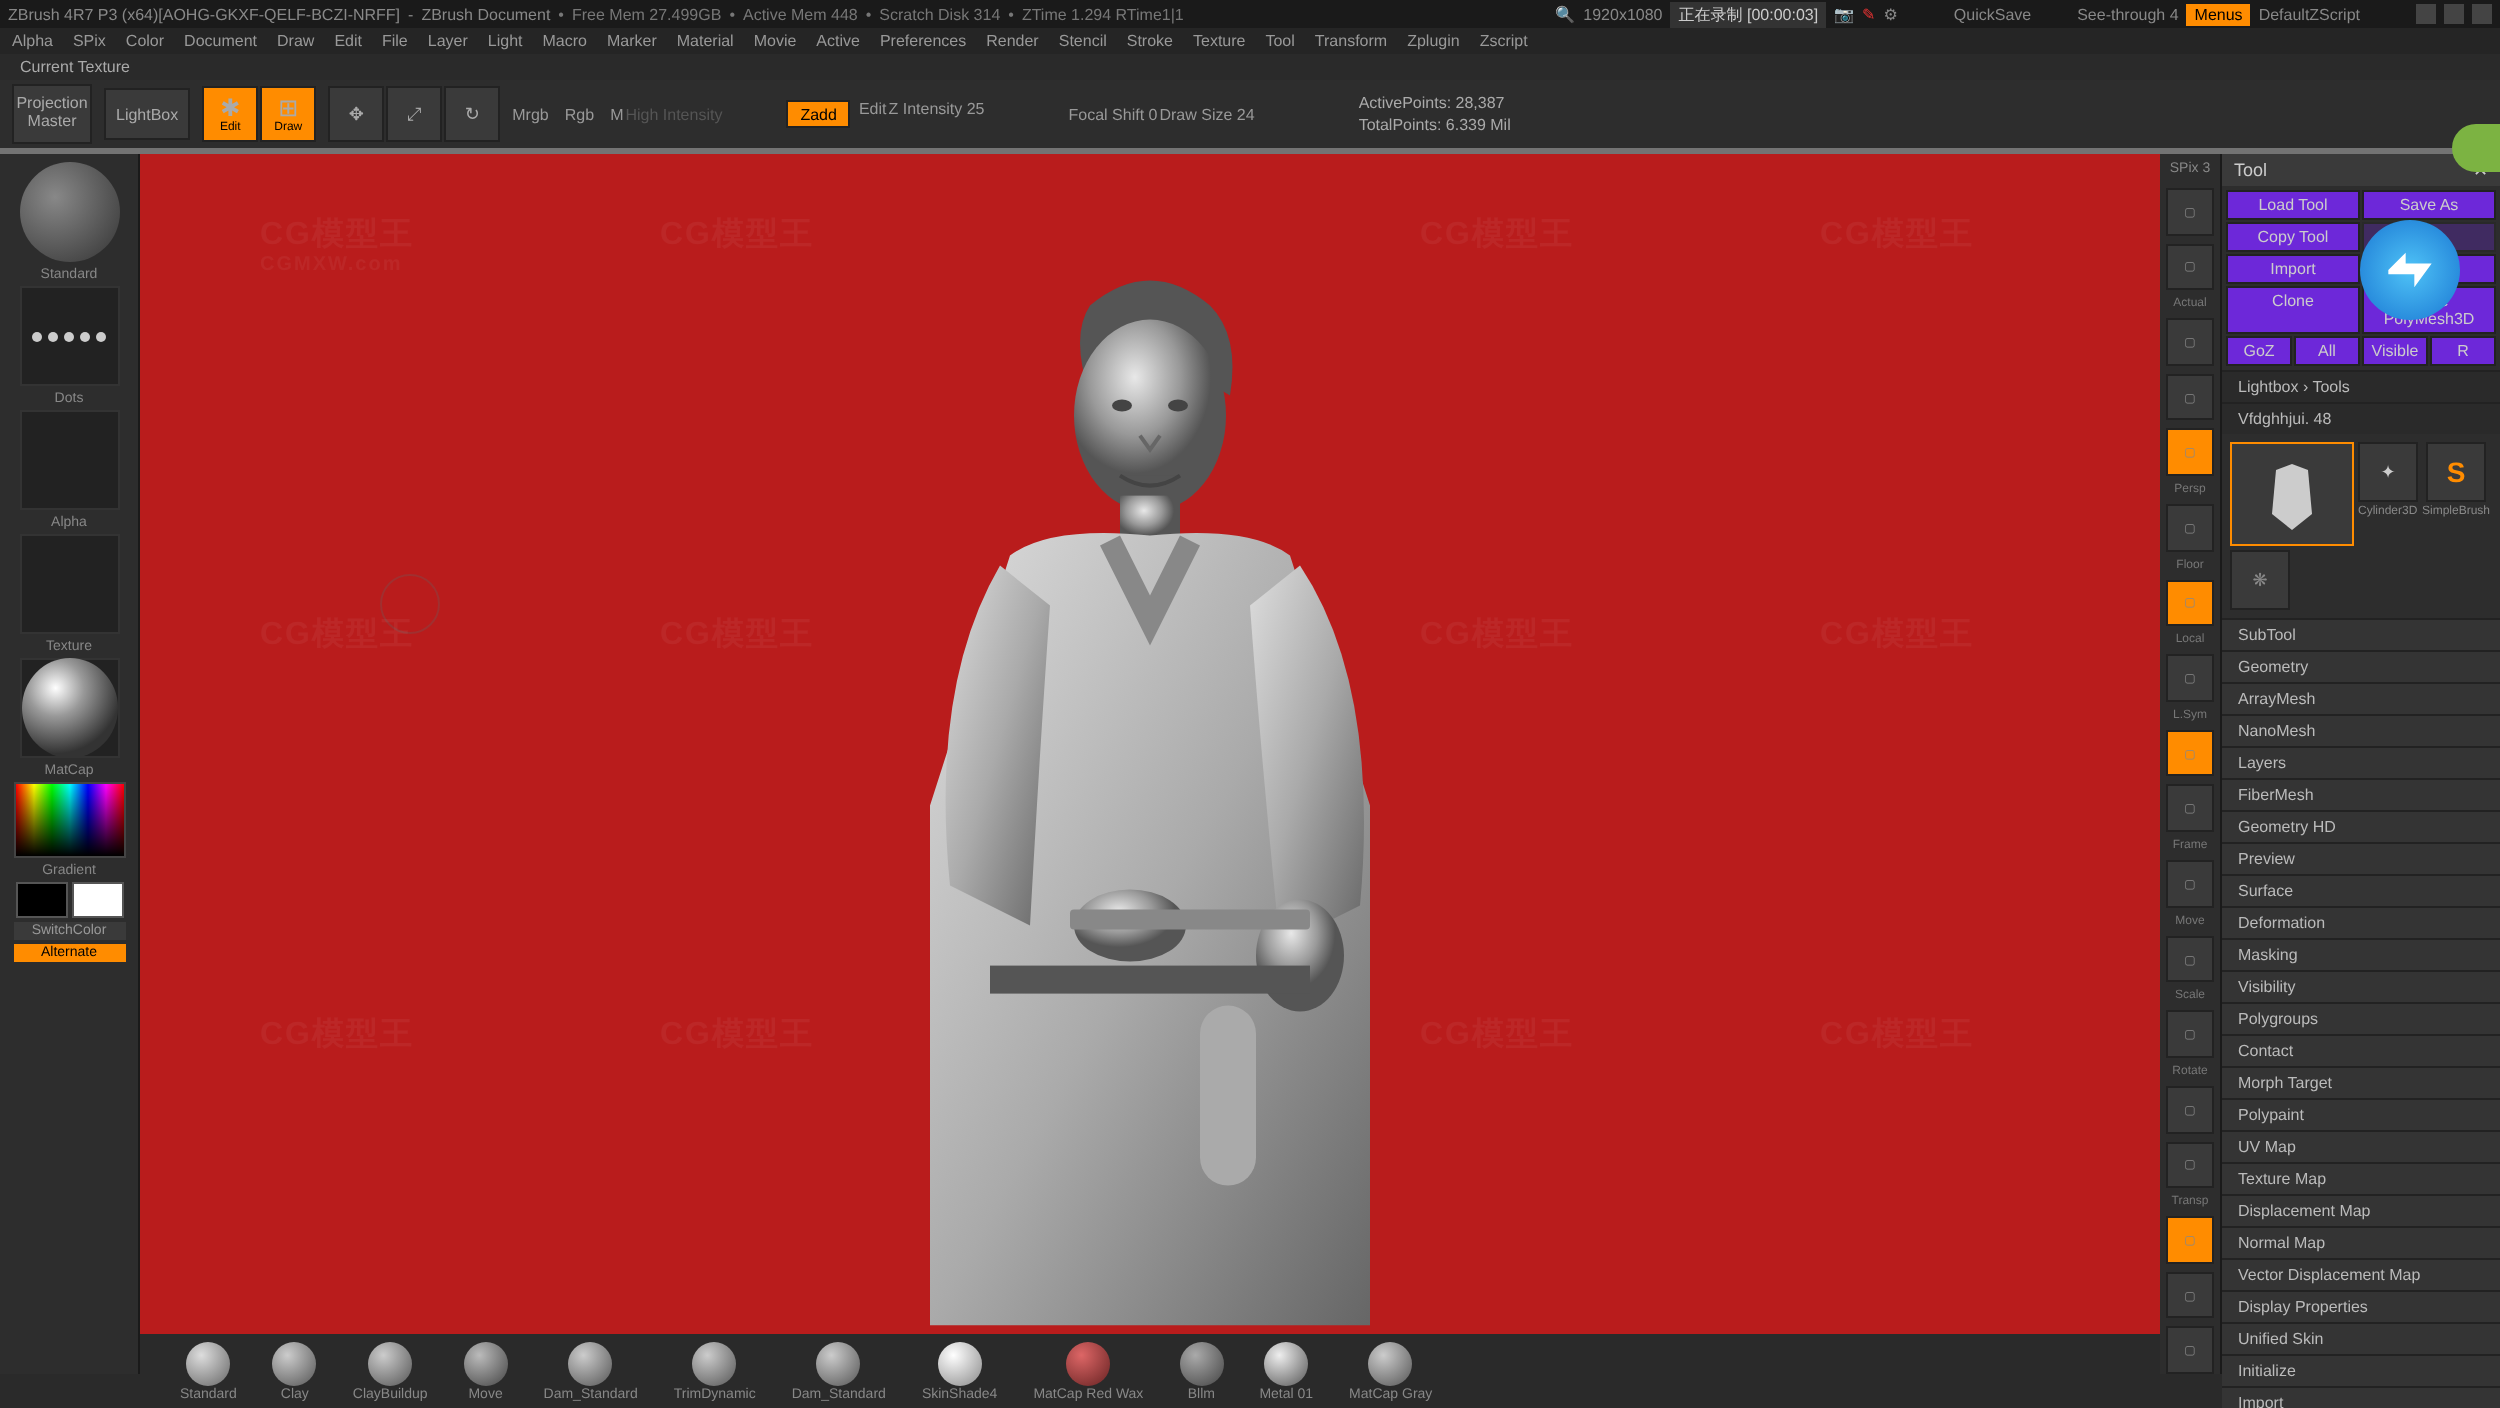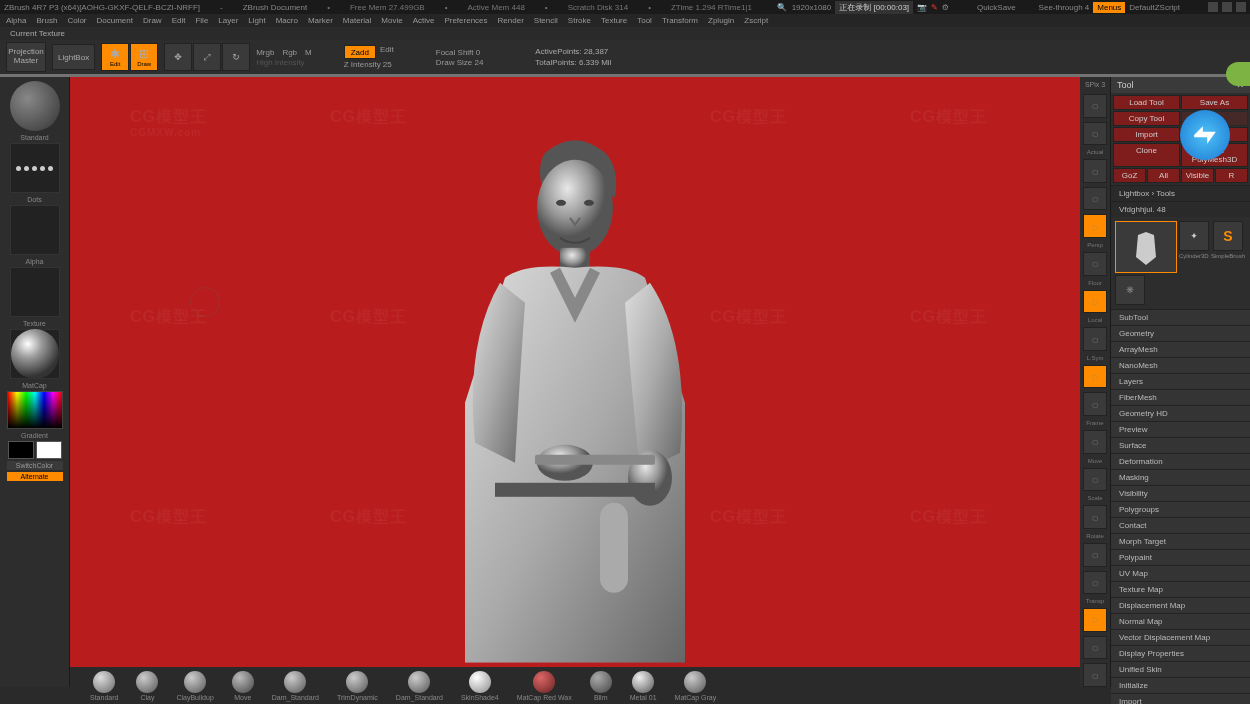--- a/index.html
+++ b/index.html
@@ -1,41 +1,41 @@
 <!DOCTYPE html>
 <html><head>
 <meta charset="utf-8">
 <style>
 * { margin: 0; padding: 0; box-sizing: border-box; font-family: Tahoma, Arial, sans-serif; }
 body { background: #2a2a2a; color: #aaa; font-size: 9px; overflow: hidden; width: 1250px; height: 704px; position: relative; }
 
 
 .titlebar { height: 14px; background: #1a1a1a; display: flex; align-items: center; padding: 0 4px; font-size: 8px; color: #888; }
-.titlebar-info { display: flex; gap: 20px; align-items: flex-end; }
+.titlebar-info { display: flex; gap: 4px; align-items: flex-end; }
 .titlebar-right { margin-left: auto; display: flex; align-items: center; gap: 4px; }
 .titlebar-stat { color: #777; }
 .rec-box { background: #333; padding: 1px 4px; color: #ccc; }
 .titlebar-btn { width: 10px; height: 10px; background: #444; }
 .menus-btn { background: #ff8c00; color: #000; padding: 1px 4px; }
 
 
 .menubar { height: 13px; background: #252525; display: flex; align-items: center; padding: 0 6px; gap: 10px; font-size: 8px; color: #999; }
 .menubar span { cursor: pointer; }
 
 
 .infobar { height: 13px; background: #2a2a2a; padding: 0 10px; display: flex; align-items: center; font-size: 8px; color: #aaa; }
 
 
 .toolbar { height: 37px; background: #2d2d2d; display: flex; align-items: center; padding: 0 6px; gap: 6px; border-bottom: 3px solid #737373; }
 .tool-btn { background: #3a3a3a; border: 1px solid #222; color: #aaa; padding: 2px 5px; font-size: 8px; height: 26px; display: flex; align-items: center; justify-content: center; }
 .tool-btn.orange { background: #ff8c00; color: #000; }
 .tool-btn.wide { width: 40px; }
 .tool-icon { width: 28px; height: 28px; background: #3a3a3a; border: 1px solid #222; display: flex; align-items: center; justify-content: center; }
 .tool-group { display: flex; gap: 1px; }
-.tool-stack { display: flex; flex-direction: column; gap: 1px; font-size: 8px; color: #999; }
+.tool-stack { display: flex; flex-direction: row; gap: 1px; font-size: 8px; color: #999; }
 .stats-block { display: flex; flex-direction: column; font-size: 8px; color: #aaa; gap: 2px; }
 
 
 .main { display: flex; height: 610px; }
 
 
 .left-panel { width: 70px; background: #2d2d2d; border-right: 1px solid #1a1a1a; display: flex; flex-direction: column; align-items: center; padding-top: 4px; gap: 2px; }
 .brush-preview { width: 50px; height: 50px; background: radial-gradient(circle at 35% 35%, #888, #333); border-radius: 50%; }
 .brush-slot { width: 50px; height: 50px; background: #222; border: 1px solid #333; display: flex; align-items: center; justify-content: center; }
 .brush-label { font-size: 7px; color: #888; margin-top: 1px; }
@@ -59,21 +59,21 @@
 .right-icons { width: 30px; background: #2d2d2d; display: flex; flex-direction: column; align-items: center; padding-top: 4px; gap: 4px; }
 .ricon { width: 24px; height: 24px; background: #3a3a3a; border: 1px solid #222; display: flex; align-items: center; justify-content: center; font-size: 6px; color: #888; text-align: center; }
 .ricon.active { background: #ff8c00; }
 .ricon-label { font-size: 6px; color: #777; }
 
 
 .right-panel { width: 140px; background: #2d2d2d; border-left: 1px solid #1a1a1a; display: flex; flex-direction: column; }
 .panel-header { background: #3a3a3a; padding: 3px 6px; font-size: 9px; color: #ccc; display: flex; align-items: center; }
 .panel-close { margin-left: auto; }
 .panel-btns { display: flex; flex-wrap: wrap; gap: 1px; padding: 2px; }
-.panel-btn { background: #7f1d1d; color: #ccc; font-size: 8px; padding: 2px 3px; flex: 1; min-width: 48%; text-align: center; border: 1px solid #222; }
+.panel-btn { background: #6d28d9; color: #ccc; font-size: 8px; padding: 2px 3px; flex: 1; min-width: 48%; text-align: center; border: 1px solid #222; }
 .panel-btn.half { min-width: 23%; }
 .tool-thumbs { display: flex; flex-wrap: wrap; gap: 2px; padding: 4px; }
 .tool-thumb { width: 62px; height: 52px; background: #3a3a3a; border: 1px solid #222; display: flex; flex-direction: column; align-items: center; justify-content: center; }
 .tool-thumb.small { width: 30px; height: 30px; }
 .tool-thumb.active { border-color: #ff8c00; }
 .thumb-label { font-size: 6px; color: #888; }
 .accordion { background: #343434; border-top: 1px solid #222; padding: 3px 8px; font-size: 8px; color: #bbb; cursor: pointer; }
 
 
 .brush-tray { position: absolute; bottom: 0; left: 70px; right: 170px; height: 37px; background: #2a2a2a; display: flex; align-items: center; gap: 18px; padding: 0 20px; }
@@ -118,21 +118,21 @@
     <span>DefaultZScript</span>
     <span style="width:20px"></span>
     <span class="titlebar-btn"></span>
     <span class="titlebar-btn"></span>
     <span class="titlebar-btn"></span>
   </div>
 </div>
 
 <div class="menubar" id="menubar">
     <span>Alpha</span>
-    <span>Brush</span>
+    <span>SPix</span>
     <span>Color</span>
     <span>Document</span>
     <span>Draw</span>
     <span>Edit</span>
     <span>File</span>
     <span>Layer</span>
     <span>Light</span>
     <span>Macro</span>
     <span>Marker</span>
     <span>Material</span>

